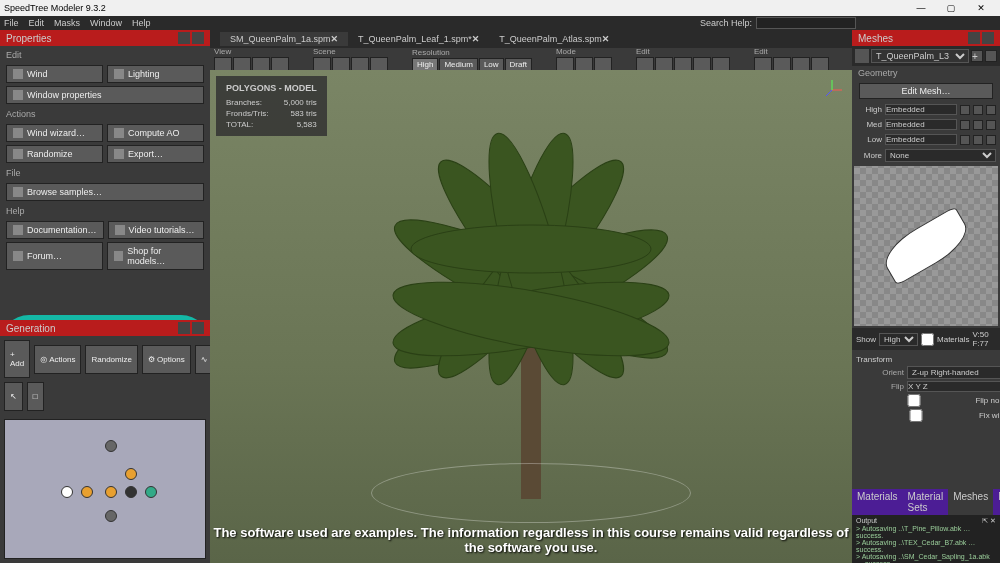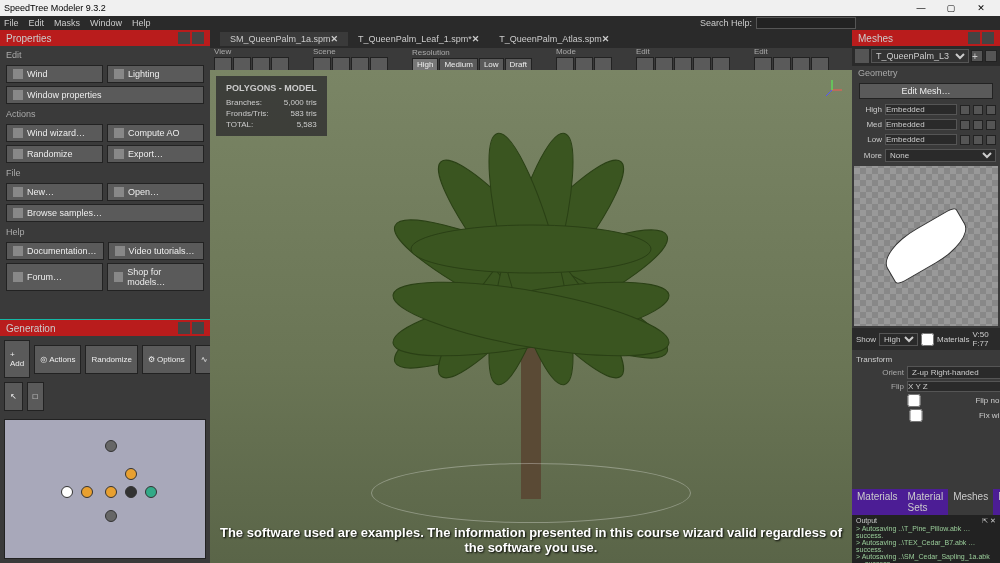--- a/index.html
+++ b/index.html
@@ -21,21 +21,21 @@
 .panel-header .spacer { flex: 1; }
 .panel-header .icon-btn { width: 12px; height: 12px; background: #444; margin-left: 2px; cursor: pointer; }
 
 .section { padding: 2px 6px; }
 .section-label { font-size: 9px; color: #aaa; padding: 2px 0; }
 .btn-row { display: flex; gap: 4px; margin: 3px 0; }
 .pbtn { flex: 1; background: #5a5a5a; border: 1px solid #222; color: #eee; font-size: 9px; padding: 3px 6px; display: flex; align-items: center; gap: 4px; cursor: pointer; }
 .pbtn .icon { width: 10px; height: 10px; background: #888; display: inline-block; }
 .pbtn.full { width: 100%; }
 
-.gen-panel { border-top: 1px solid #14b8a6; }
+.gen-panel { border-top: 5px solid #14b8a6; border-radius: 29px; }
 .gen-toolbar { display: flex; gap: 4px; padding: 4px; background: #3a3a3a; align-items: center; }
 .gbtn { background: #5a5a5a; border: 1px solid #222; color: #eee; font-size: 8px; padding: 9px 5px; cursor: pointer; display: flex; align-items: center; gap: 2px; }
 .node-view { height: 140px; background: #a8a8ba; margin: 4px; position: relative; border: 1px solid #222; }
 .node { position: absolute; width: 12px; height: 12px; border-radius: 50%; border: 1px solid #333; }
 
 .center { flex: 1; display: flex; flex-direction: column; background: #2a2a2a; }
 .tabs { display: flex; height: 18px; background: #2a2a2a; padding-left: 10px; align-items: center; }
 .tab { padding: 2px 10px; font-size: 9px; color: #ccc; display: flex; align-items: center; gap: 0; cursor: pointer; }
 .tab .close { cursor: pointer; font-weight: bold; }
 .tab.active { background: #3a3a3a; }
@@ -145,30 +145,20 @@
             <span class="icon"></span>
             <span>Randomize</span>
           </div>
         <div class="pbtn">
             <span class="icon"></span>
             <span>Export…</span>
           </div>
       </div>
       <div class="section-label">File</div>
       <div class="btn-row">
-        <div class="pbtn">
-            <span class="icon"></span>
-            <span>New…</span>
-          </div>
-        <div class="pbtn">
-            <span class="icon"></span>
-            <span>Open…</span>
-          </div>
-      </div>
-      <div class="btn-row">
         <div class="pbtn full">
             <span class="icon"></span>
             <span>Browse samples…</span>
           </div>
       </div>
       <div class="section-label">Help</div>
       <div class="btn-row">
         <div class="pbtn">
             <span class="icon"></span>
             <span>Documentation…</span>
@@ -333,21 +323,21 @@
           <ellipse cx="200" cy="150" rx="140" ry="28" transform="rotate(-50 200 150)"></ellipse>
           <ellipse cx="200" cy="150" rx="140" ry="28" transform="rotate(50 200 150)"></ellipse>
           <ellipse cx="200" cy="140" rx="130" ry="26" transform="rotate(-75 200 140)"></ellipse>
           <ellipse cx="200" cy="140" rx="130" ry="26" transform="rotate(75 200 140)"></ellipse>
           <ellipse cx="200" cy="130" rx="120" ry="24" transform="rotate(0 200 130)"></ellipse>
           <ellipse cx="200" cy="200" rx="140" ry="28" transform="rotate(-10 200 200)"></ellipse>
           <ellipse cx="200" cy="200" rx="140" ry="28" transform="rotate(10 200 200)"></ellipse>
         </g>
       </svg>
       <div class="tree-shadow"></div>
-      <div class="caption">The software used are examples. The information presented in this course wizard valid regardless of the software you use.</div>
+      <div class="caption">The software used are examples. The information regardless in this course remains valid regardless of the software you use.</div>
     </div>
   </div>
 
   <div class="right-panel">
     <div class="panel-header">
       <span>Meshes</span>
       <span class="spacer"></span>
       <span class="icon-btn"></span>
       <span class="icon-btn"></span>
     </div>

